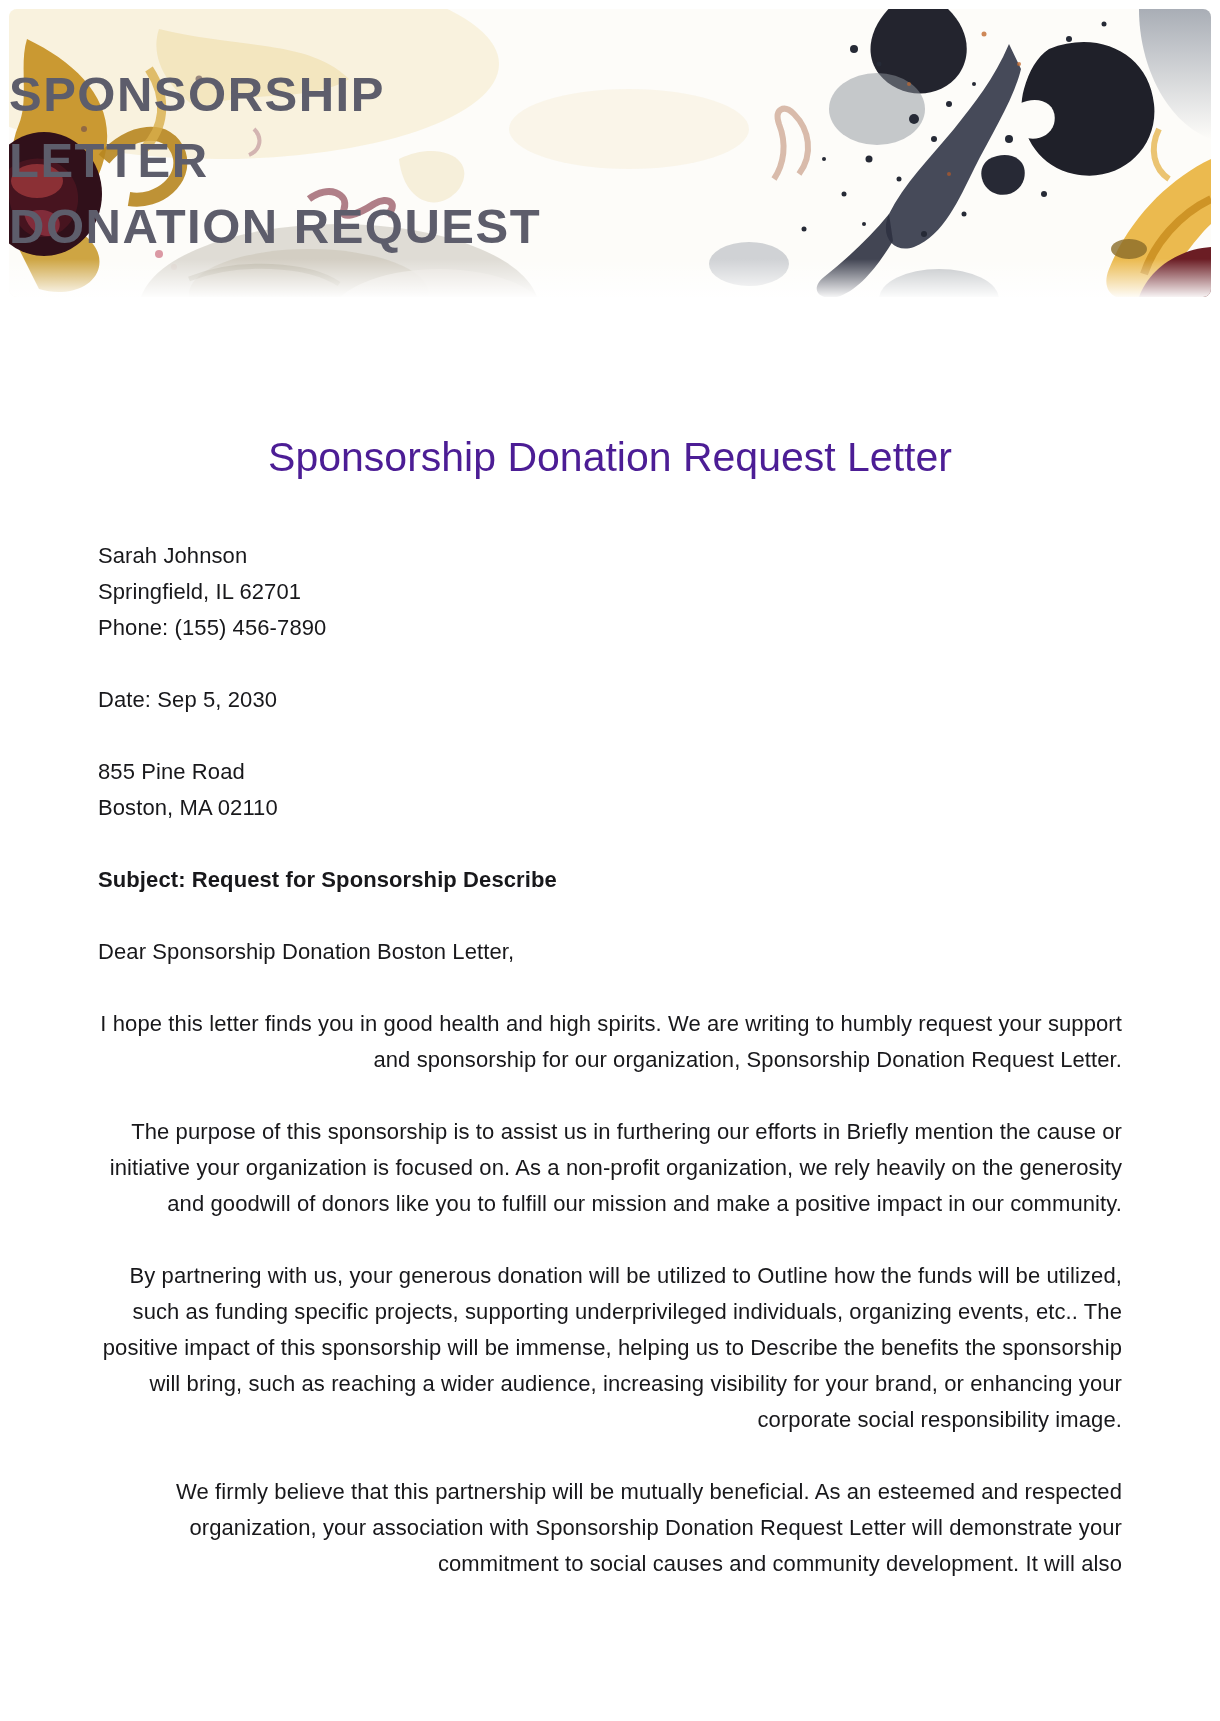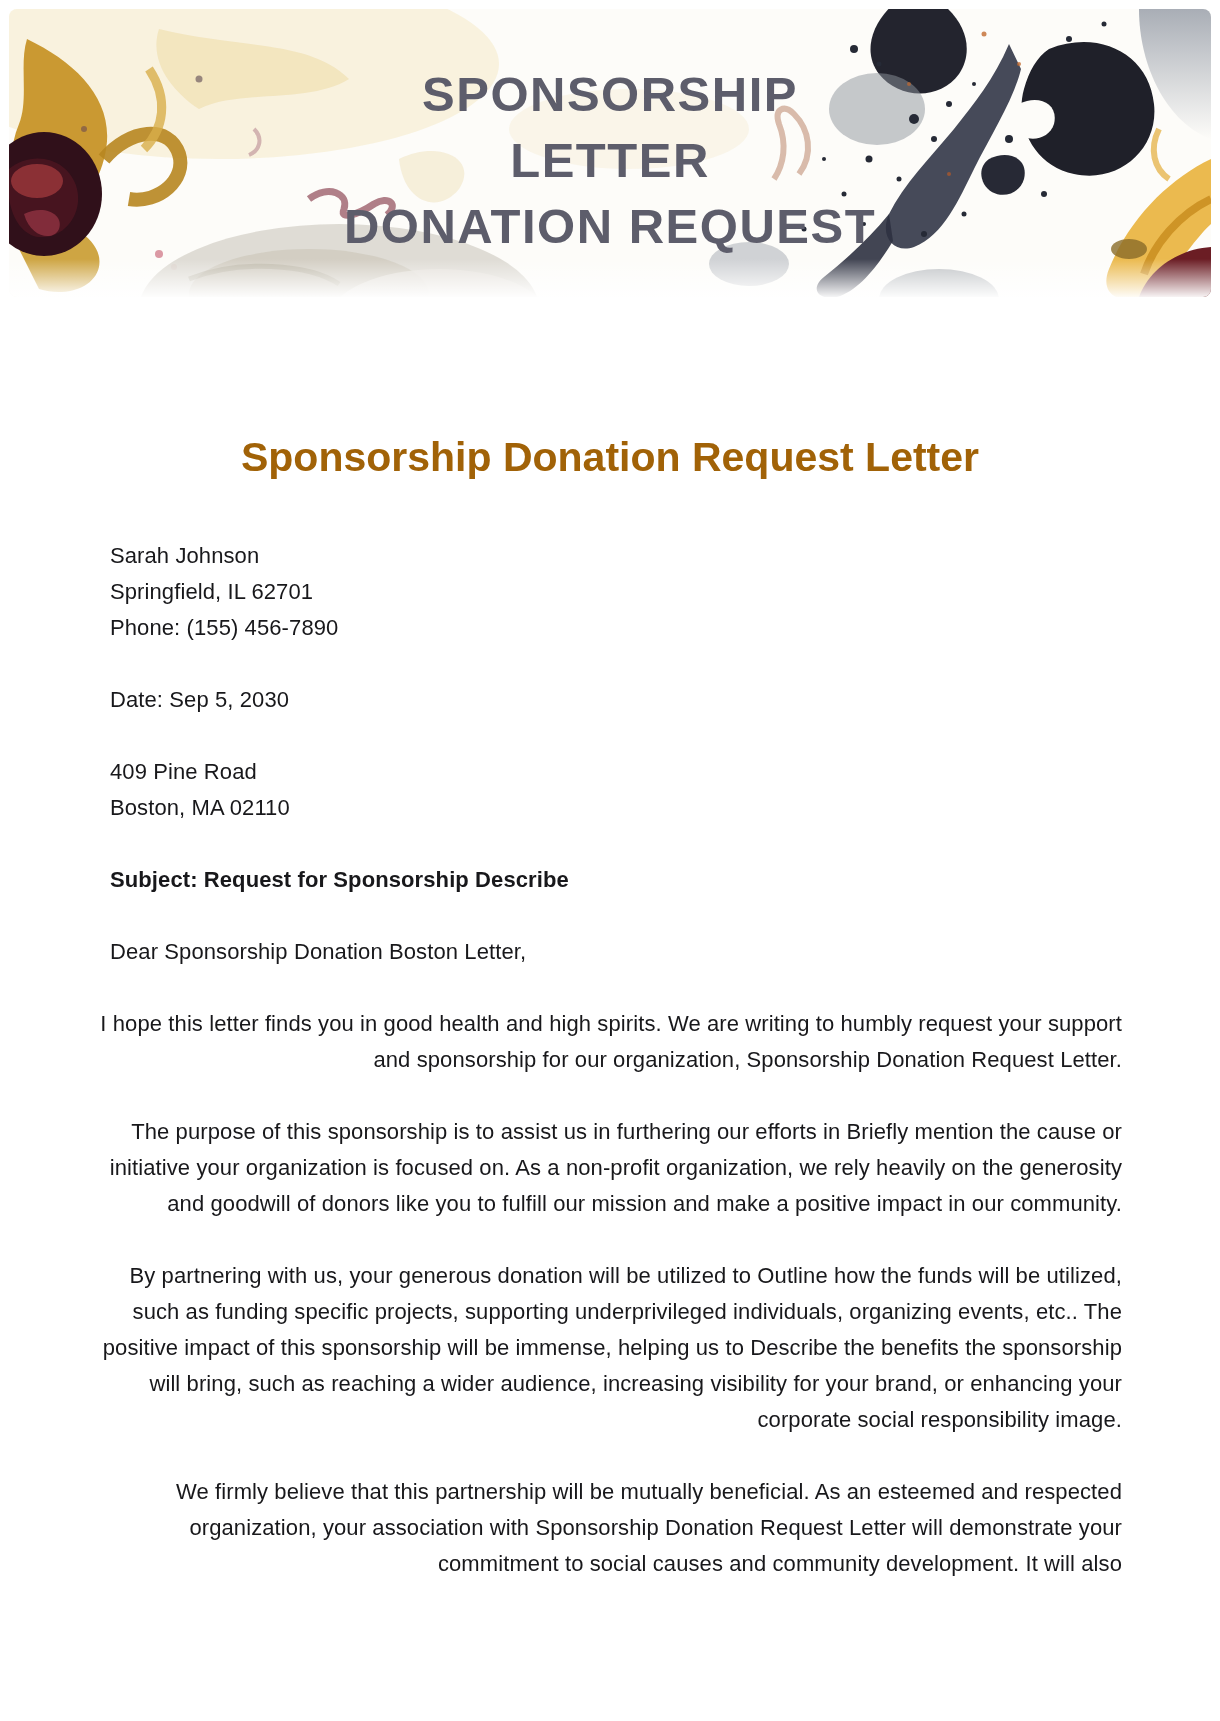--- a/index.html
+++ b/index.html
@@ -10,36 +10,36 @@
   .banner {
     position: absolute; left: 9px; top: 9px; width: 1202px; height: 288px;
     border-radius: 8px; overflow: hidden; background: #fdfcf9;
   }
   .banner svg { position: absolute; left: 0; top: 0; width: 100%; height: 100%; }
   .banner-fade {
     position: absolute; left: 0; right: 0; bottom: 0; height: 38px;
     background: linear-gradient(to bottom, rgba(255,255,255,0), rgba(255,255,255,0.95));
   }
   .banner-title {
-    position: absolute; left: 0; right: 0; top: 52px; text-align: center;
+    position: absolute; left: 0; right: 0; top: 52px; 
     font-weight: 700; font-size: 49px; line-height: 66px; letter-spacing: 1.5px;
     color: #5d5d6b;
   }
 
   
   .doc {
     position: absolute; left: 98px; top: 433px; width: 1024px;
     color: #18181b; font-size: 22px; line-height: 36px; letter-spacing: 0.1px;
   }
   .doc-title {
     margin: 0 0 57px 0; text-align: center;
-    font-size: 41px; line-height: 48px; font-weight: 700; color: #a16207;
+    font-size: 41px; line-height: 48px; font-weight: 400; color: #4c1d95;
     letter-spacing: 0;
   }
-  .block { margin: 0 0 36px 12px; }
+  .block { margin: 0 0 36px 0; }
   .block div { min-height: 36px; }
   .bold { font-weight: 700; }
   p { margin: 0 0 36px 0; text-align: right; }
 </style>
 </head>
 <body>
 
 <div class="page">
 
   <div class="banner">
@@ -140,21 +140,21 @@
 
     <div class="block">
       <div>Sarah Johnson</div>
       <div>Springfield, IL 62701</div>
       <div>Phone: (155) 456-7890</div>
     </div>
 
     <div class="block">Date: Sep 5, 2030</div>
 
     <div class="block">
-      <div>409 Pine Road</div>
+      <div>855 Pine Road</div>
       <div>Boston, MA 02110</div>
     </div>
 
     <div class="block bold">Subject: Request for Sponsorship Describe</div>
 
     <div class="block">Dear Sponsorship Donation Boston Letter,</div>
 
     <p>I hope this letter finds you in good health and high spirits. We are writing to humbly request your support and sponsorship for our organization, Sponsorship Donation Request Letter.</p>
     <p>The purpose of this sponsorship is to assist us in furthering our efforts in Briefly mention the cause or initiative your organization is focused on. As a non-profit organization, we rely heavily on the generosity and goodwill of donors like you to fulfill our mission and make a positive impact in our community.</p>
     <p>By partnering with us, your generous donation will be utilized to Outline how the funds will be utilized, such as funding specific projects, supporting underprivileged individuals, organizing events, etc.. The positive impact of this sponsorship will be immense, helping us to Describe the benefits the sponsorship will bring, such as reaching a wider audience, increasing visibility for your brand, or enhancing your corporate social responsibility image.</p>

